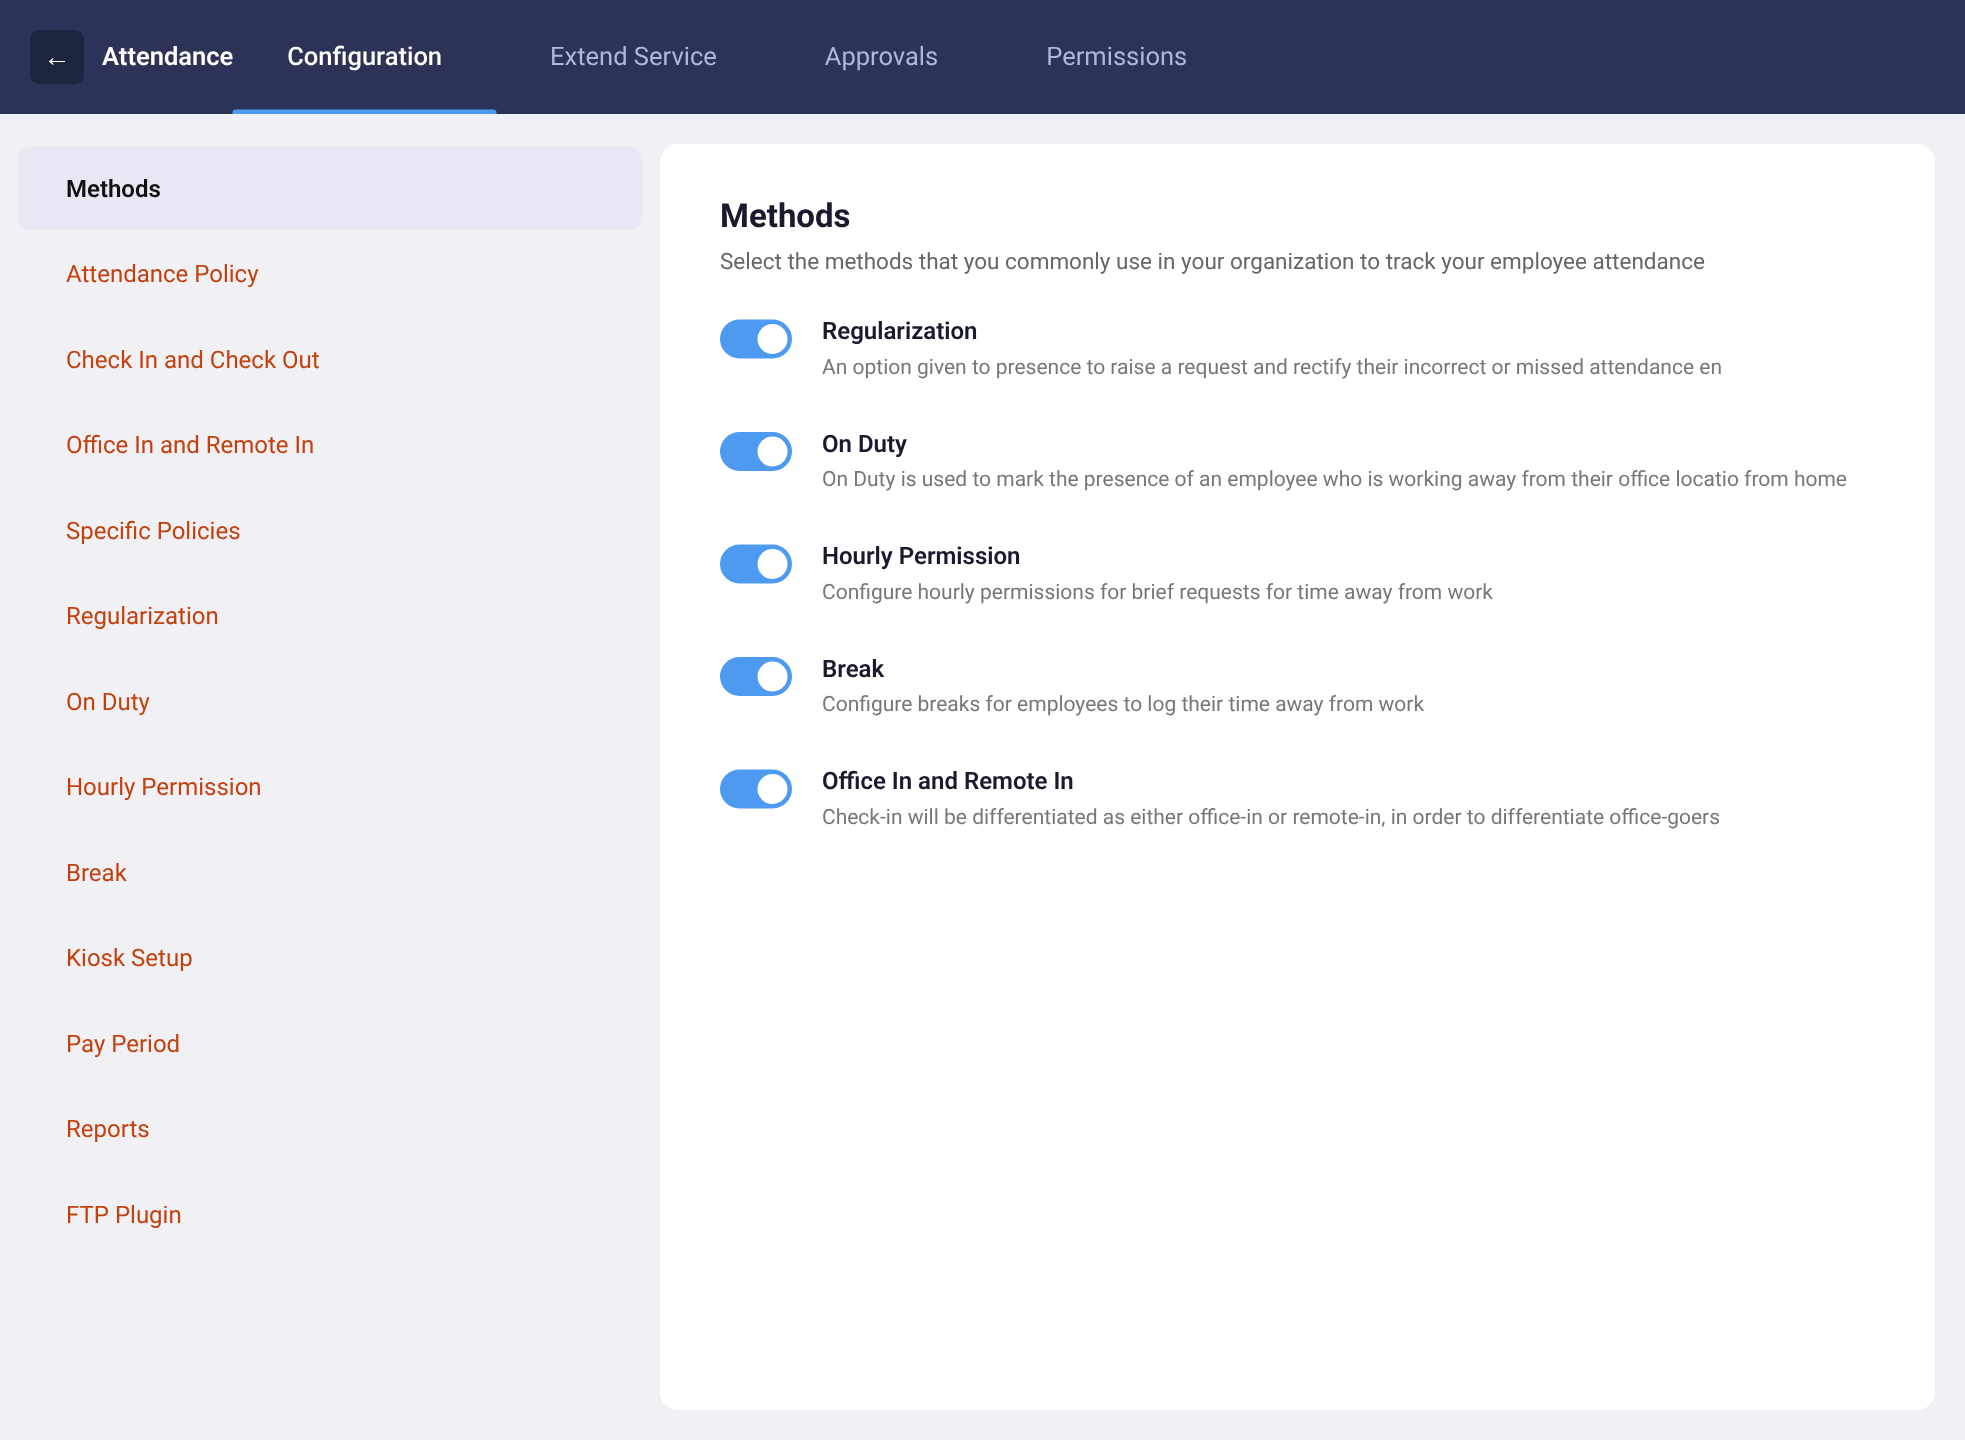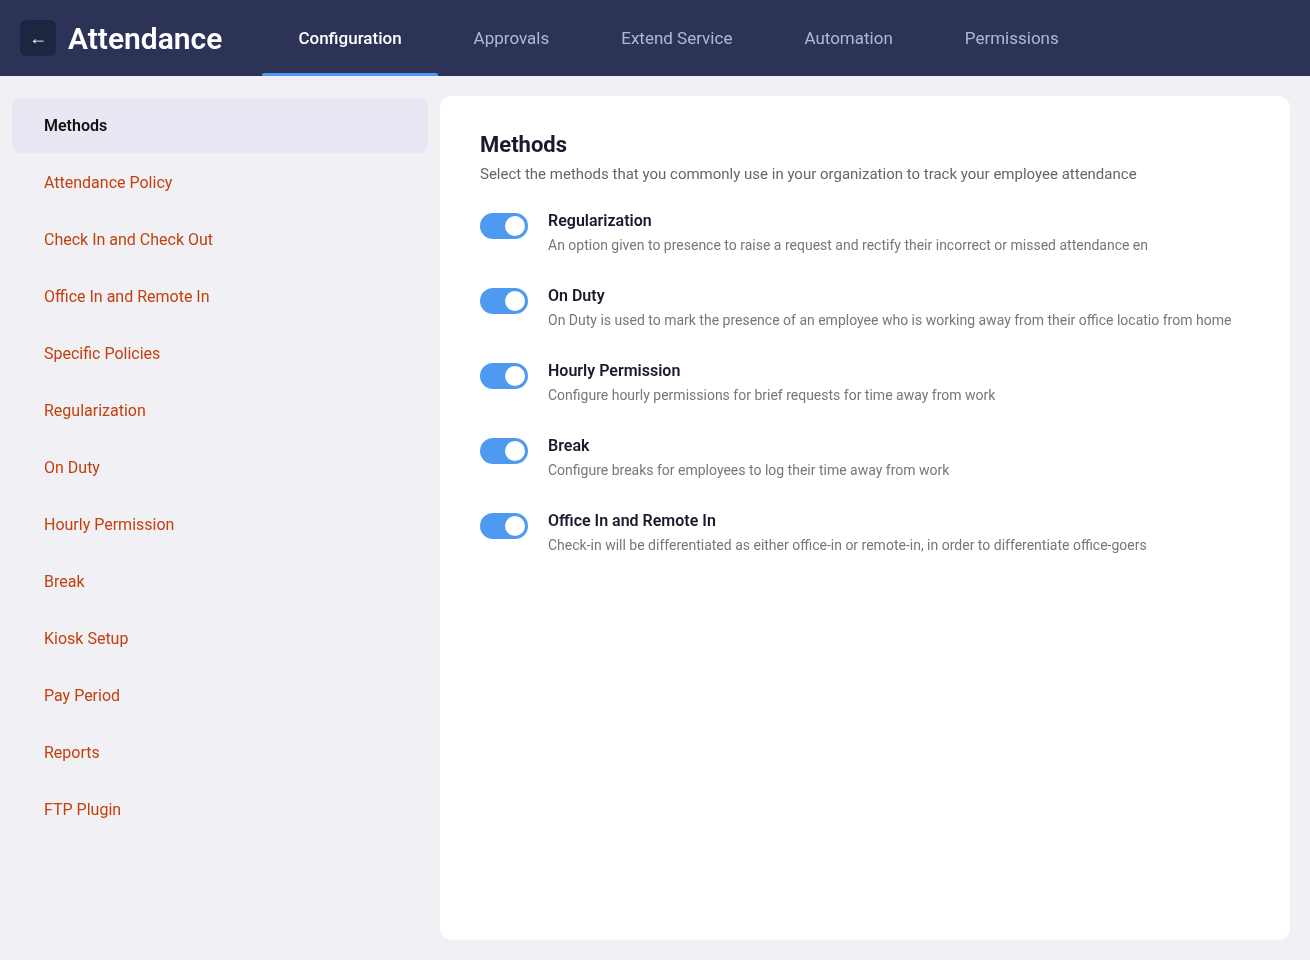--- a/index.html
+++ b/index.html
@@ -23,23 +23,22 @@
       height: 36px;
       display: flex;
       align-items: center;
       justify-content: center;
       cursor: pointer;
       margin-right: 12px;
       font-size: 18px;
     }
     .nav-title {
       color: #fff;
-      font-size: 30px;
+      font-size: 17px;
       font-weight: 600;
-      margin-right: 40px;
     }
     .nav-tabs {
       display: flex;
       align-items: center;
       height: 63px;
       gap: 0;
       text-align: center;
     }
     .nav-tab {
       color: #b0b8d8;
@@ -175,27 +174,24 @@
 <div class="top-nav">
   <button class="nav-back">
     <span>←</span>
   </button>
   <span class="nav-title">Attendance</span>
   <div class="nav-tabs">
     <div class="nav-tab active">
       <span>Configuration</span>
     </div>
     <div class="nav-tab">
+      <span>Extend Service</span>
+    </div>
+    <div class="nav-tab">
       <span>Approvals</span>
-    </div>
-    <div class="nav-tab">
-      <span>Extend Service</span>
-    </div>
-    <div class="nav-tab">
-      <span>Automation</span>
     </div>
     <div class="nav-tab">
       <span>Permissions</span>
     </div>
   </div>
 </div>
 
 <div class="main-layout">
 
   <div class="sidebar">

